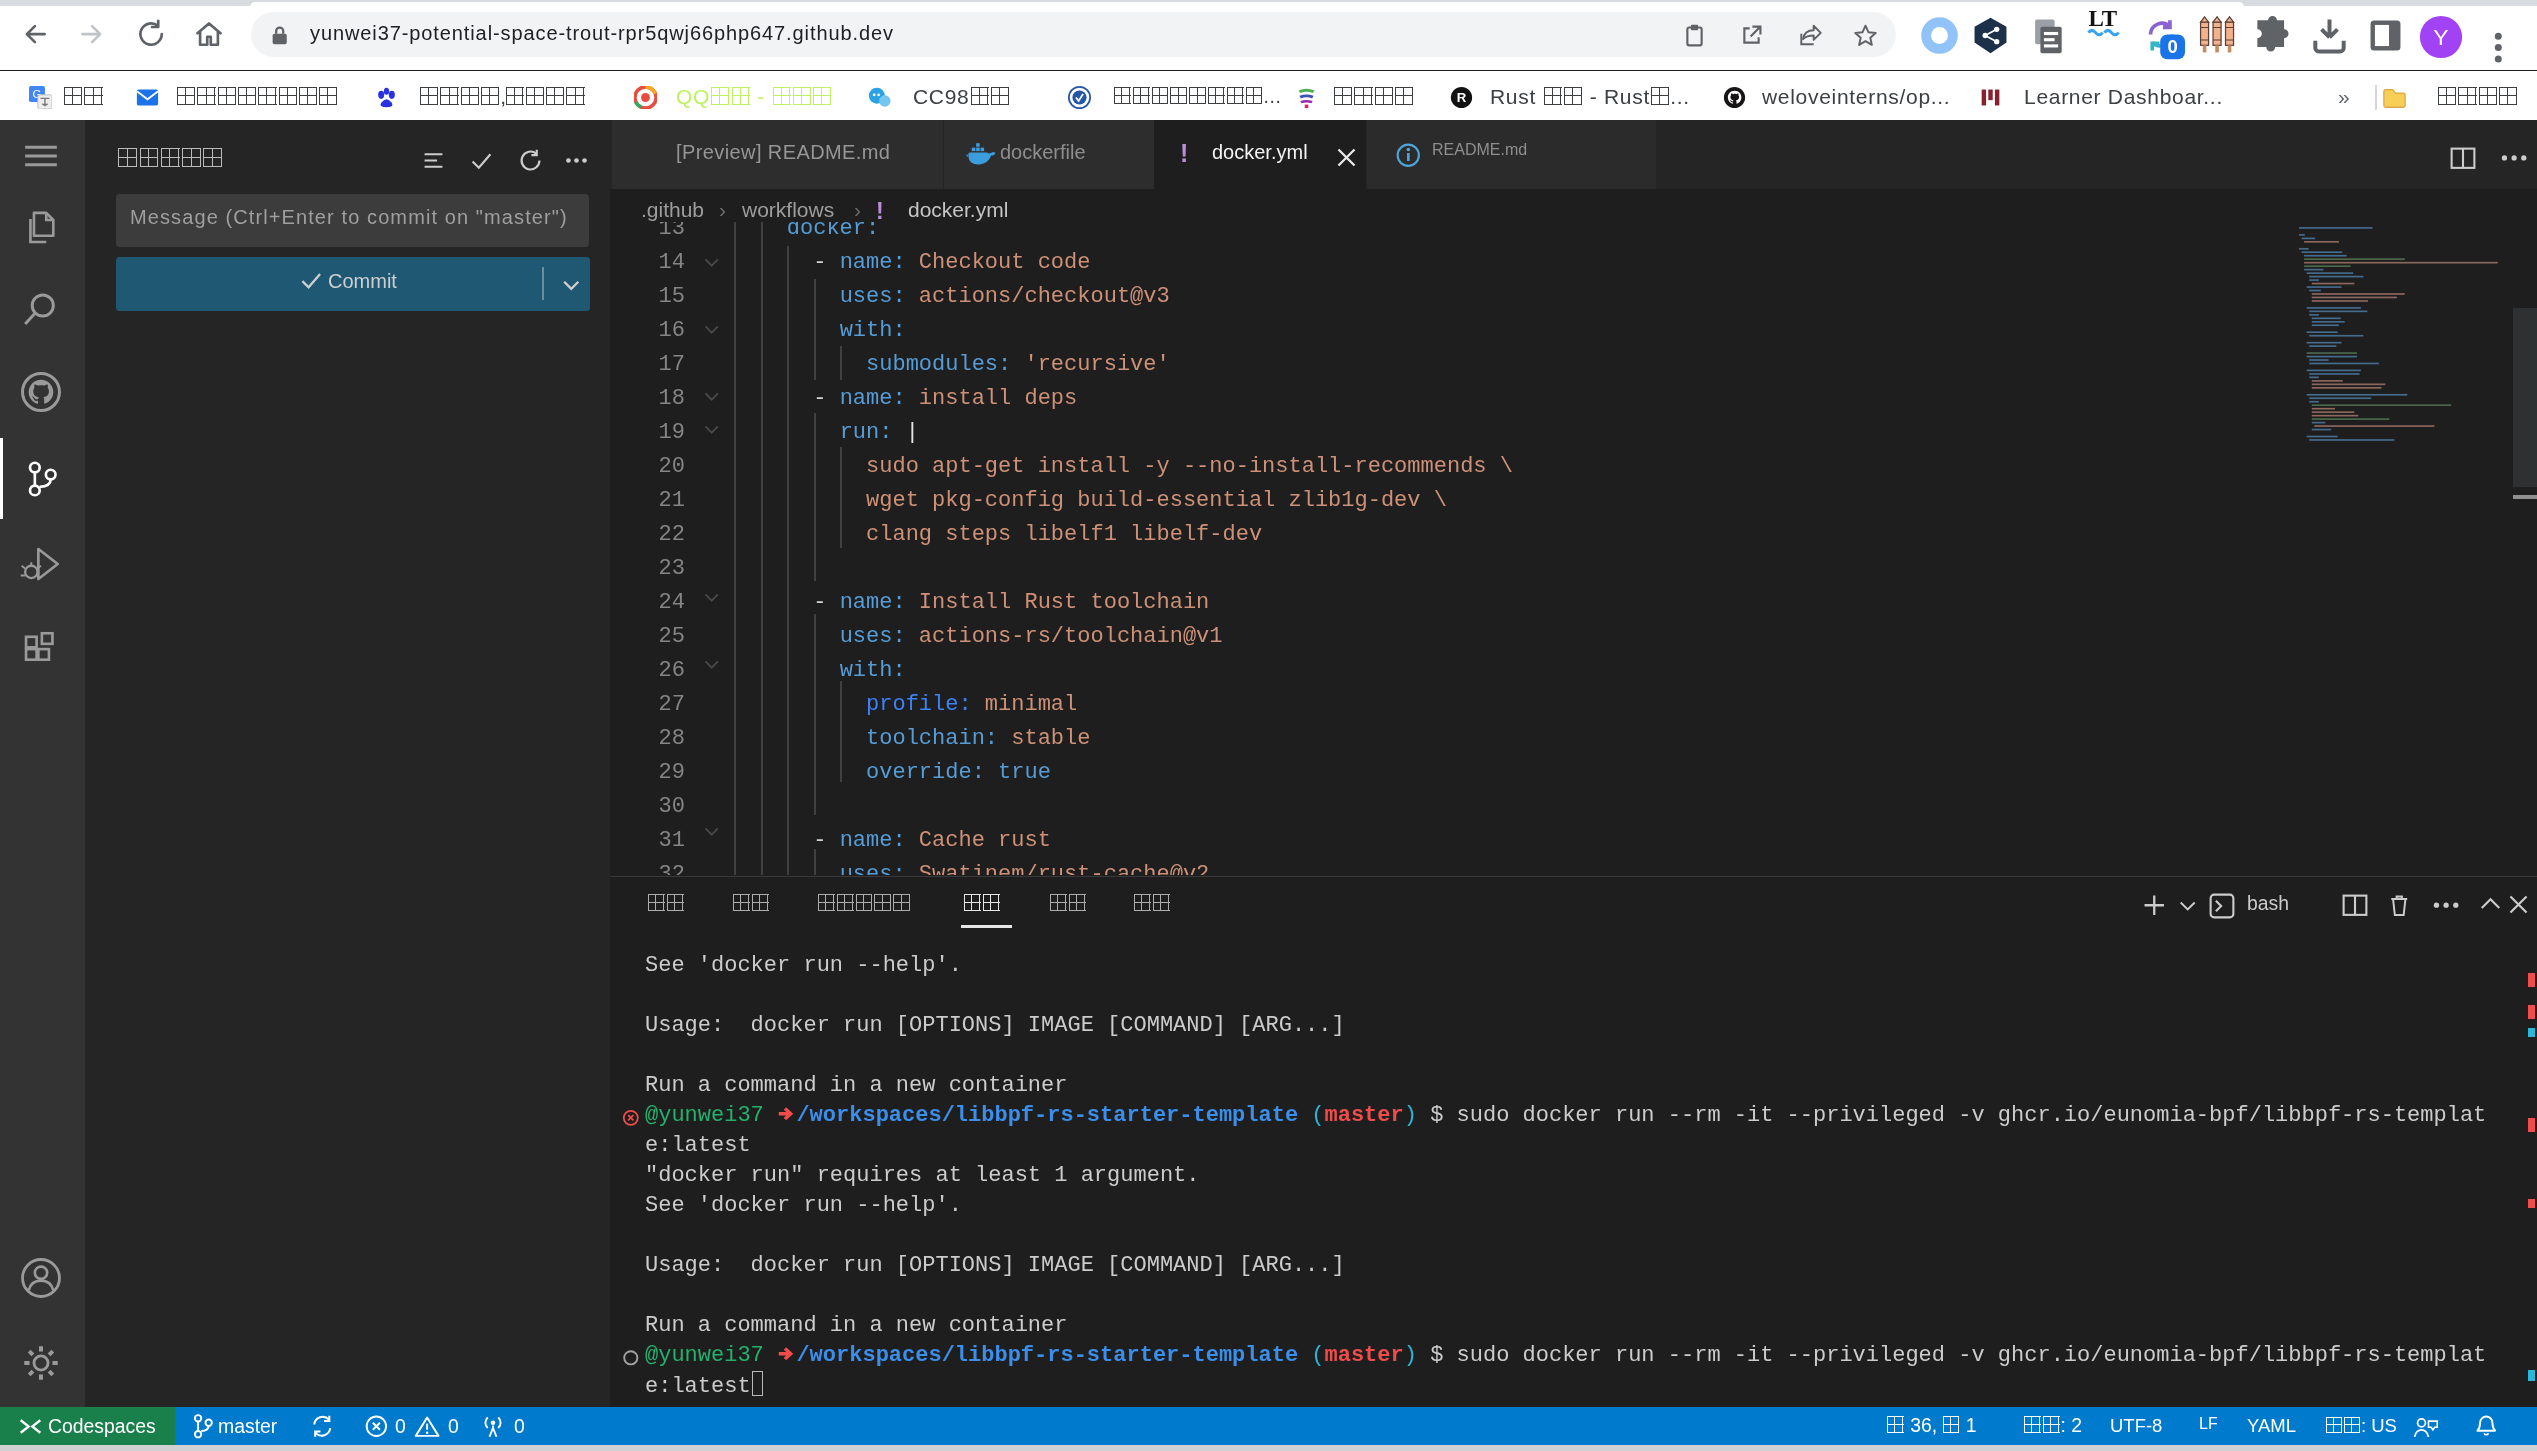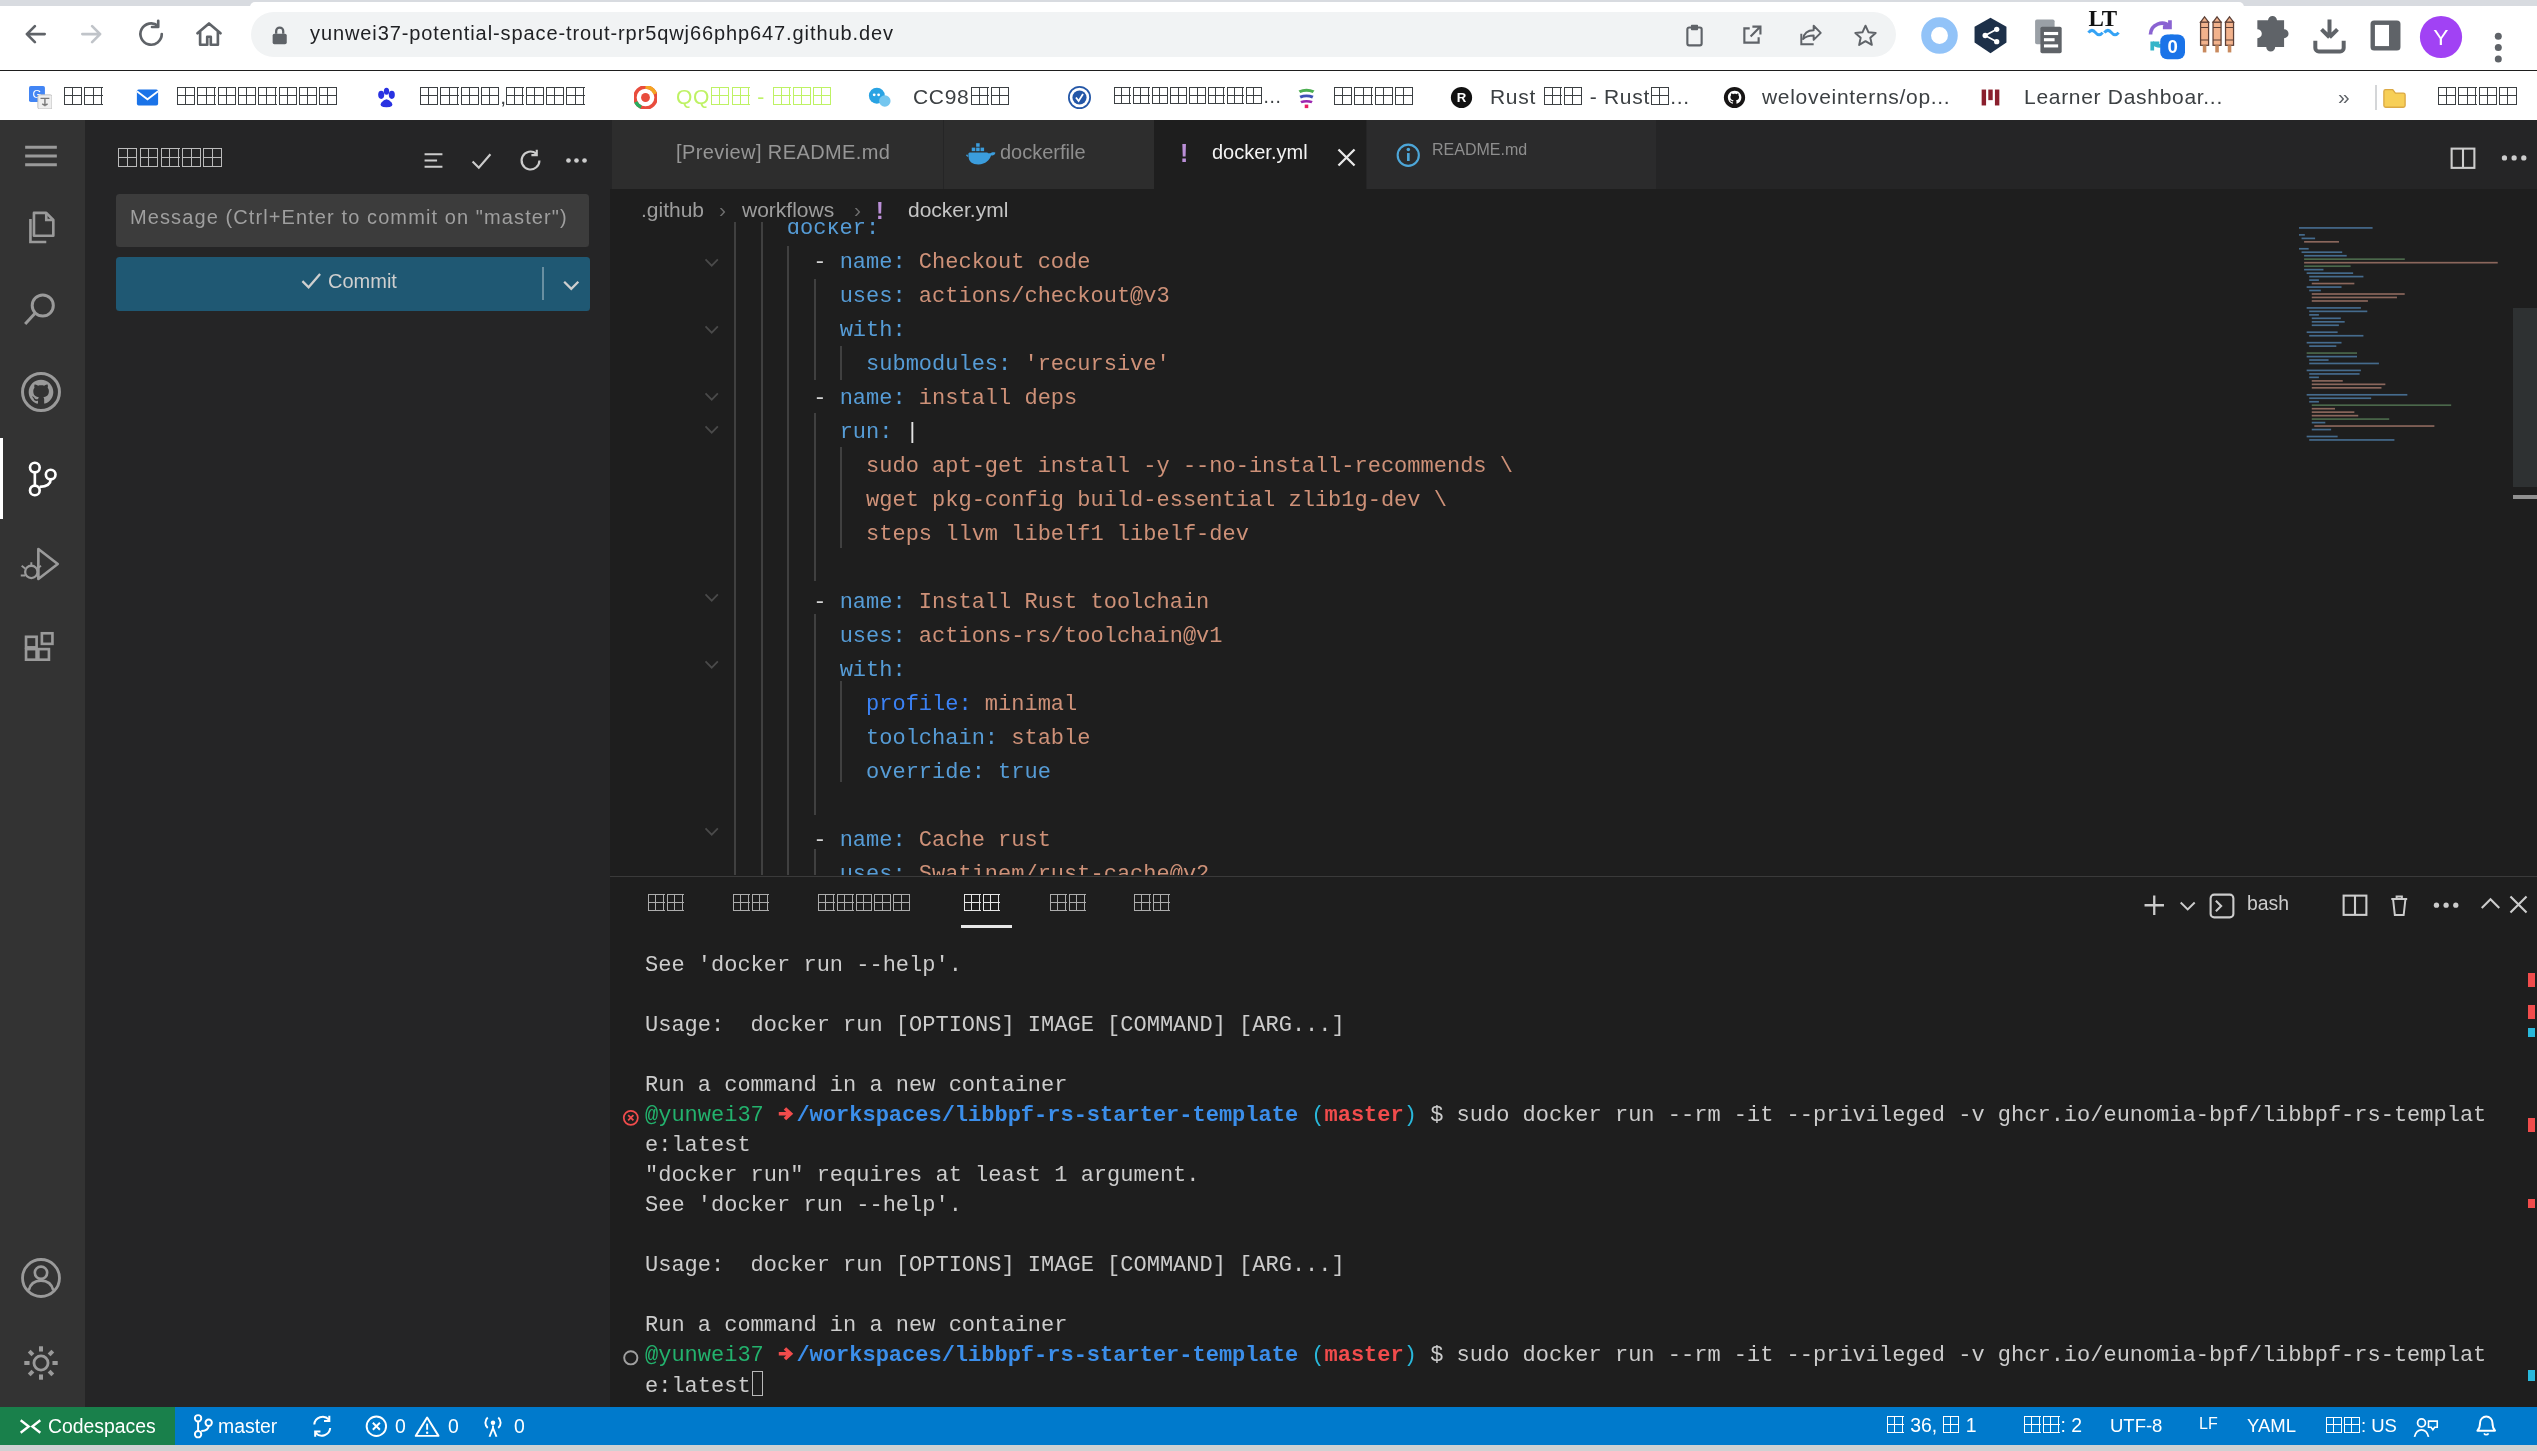--- a/index.html
+++ b/index.html
@@ -316,20 +316,41 @@
 <div class="abs" style="left:124px;top:-9.7px;width:1.8px;height:670px;background:#404040"></div>
 <div class="abs" style="left:151px;top:-9.7px;width:1.8px;height:670px;background:#404040"></div>
 <div class="abs" style="left:177px;top:24px;width:1.8px;height:637px;background:#404040"></div>
 <div class="abs" style="left:204px;top:57px;width:1.8px;height:101px;background:#404040"></div>
 <div class="abs" style="left:204px;top:191px;width:1.8px;height:168px;background:#404040"></div>
 <div class="abs" style="left:204px;top:392px;width:1.8px;height:201px;background:#404040"></div>
 <div class="abs" style="left:204px;top:627px;width:1.8px;height:34px;background:#404040"></div>
 <div class="abs" style="left:230px;top:124px;width:1.8px;height:34px;background:#404040"></div>
 <div class="abs" style="left:230px;top:225px;width:1.8px;height:101px;background:#404040"></div>
 <div class="abs" style="left:230px;top:459px;width:1.8px;height:101px;background:#404040"></div>
+<pre class="mono abs" style="left:0px;top:-9.7px;width:75px;text-align:right;font-size:22px;line-height:34px;color:#858585">13
+14
+15
+16
+17
+18
+19
+20
+21
+22
+23
+24
+25
+26
+27
+28
+29
+30
+31
+32
+</pre>
 <div class="abs" style="left:92px;top:33px"><svg width="19.4" height="16" viewBox="0 0 22 18" style="">
           <path d="M4 5 l7 7 7-7" stroke="#4a4a4a" stroke-width="2" fill="none"></path>
         </svg></div>
 <div class="abs" style="left:92px;top:100px"><svg width="19.4" height="16" viewBox="0 0 22 18" style="">
           <path d="M4 5 l7 7 7-7" stroke="#4a4a4a" stroke-width="2" fill="none"></path>
         </svg></div>
 <div class="abs" style="left:92px;top:167px"><svg width="19.4" height="16" viewBox="0 0 22 18" style="">
           <path d="M4 5 l7 7 7-7" stroke="#4a4a4a" stroke-width="2" fill="none"></path>
         </svg></div>
 <div class="abs" style="left:92px;top:200px"><svg width="19.4" height="16" viewBox="0 0 22 18" style="">
@@ -346,21 +367,21 @@
         </svg></div>
 <pre class="mono abs" style="left:124px;top:-9.7px;font-size:22px;line-height:34px;color:#d4d4d4">    <span style="color:#569cd6">docker:</span>
       <span style="color:#d4d4d4">- </span><span style="color:#569cd6">name:</span><span style="color:#ce9178"> Checkout code</span>
         <span style="color:#569cd6">uses:</span><span style="color:#ce9178"> actions/checkout@v3</span>
         <span style="color:#569cd6">with:</span>
           <span style="color:#569cd6">submodules:</span><span style="color:#ce9178"> 'recursive'</span>
       <span style="color:#d4d4d4">- </span><span style="color:#569cd6">name:</span><span style="color:#ce9178"> install deps</span>
         <span style="color:#569cd6">run:</span><span style="color:#e3e3e3"> |</span>
           <span style="color:#ce9178">sudo apt-get install -y --no-install-recommends \</span>
           <span style="color:#ce9178">wget pkg-config build-essential zlib1g-dev \</span>
-          <span style="color:#ce9178">steps llvm libelf1 libelf-dev</span>
+          <span style="color:#ce9178">clang steps libelf1 libelf-dev</span>
 
       <span style="color:#d4d4d4">- </span><span style="color:#569cd6">name:</span><span style="color:#ce9178"> Install Rust toolchain</span>
         <span style="color:#569cd6">uses:</span><span style="color:#ce9178"> actions-rs/toolchain@v1</span>
         <span style="color:#569cd6">with:</span>
           <span style="color:#3b82f6">profile:</span><span style="color:#ce9178"> minimal</span>
           <span style="color:#569cd6">toolchain:</span><span style="color:#ce9178"> stable</span>
           <span style="color:#569cd6">override:</span><span style="color:#569cd6"> true</span>
 
       <span style="color:#d4d4d4">- </span><span style="color:#569cd6">name:</span><span style="color:#ce9178"> Cache rust</span>
         <span style="color:#569cd6">uses:</span><span style="color:#ce9178"> Swatinem/rust-cache@v2</span>

